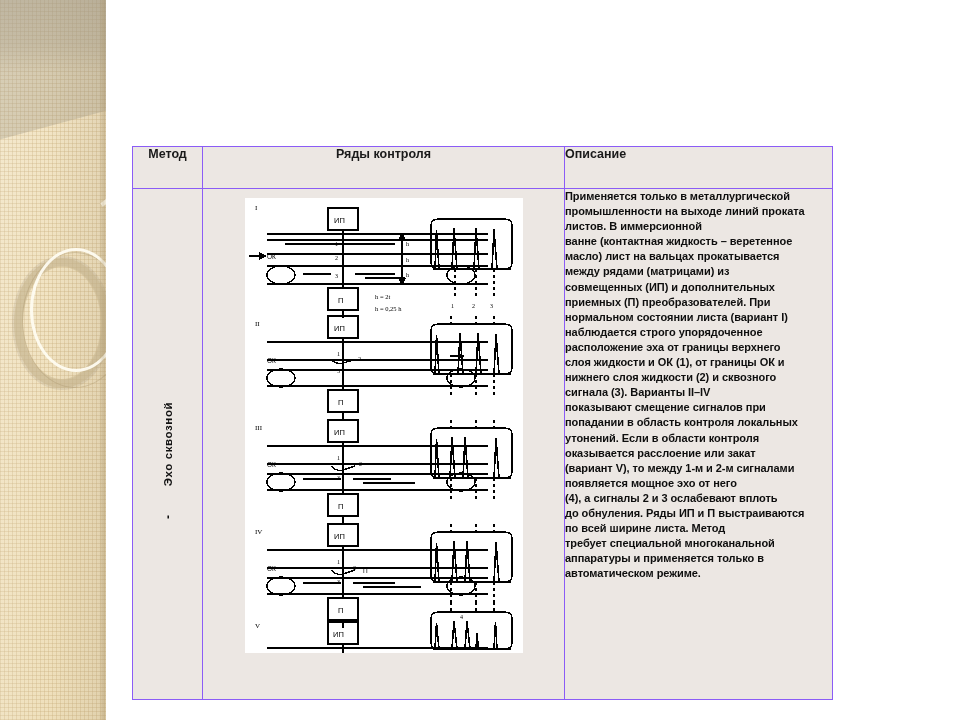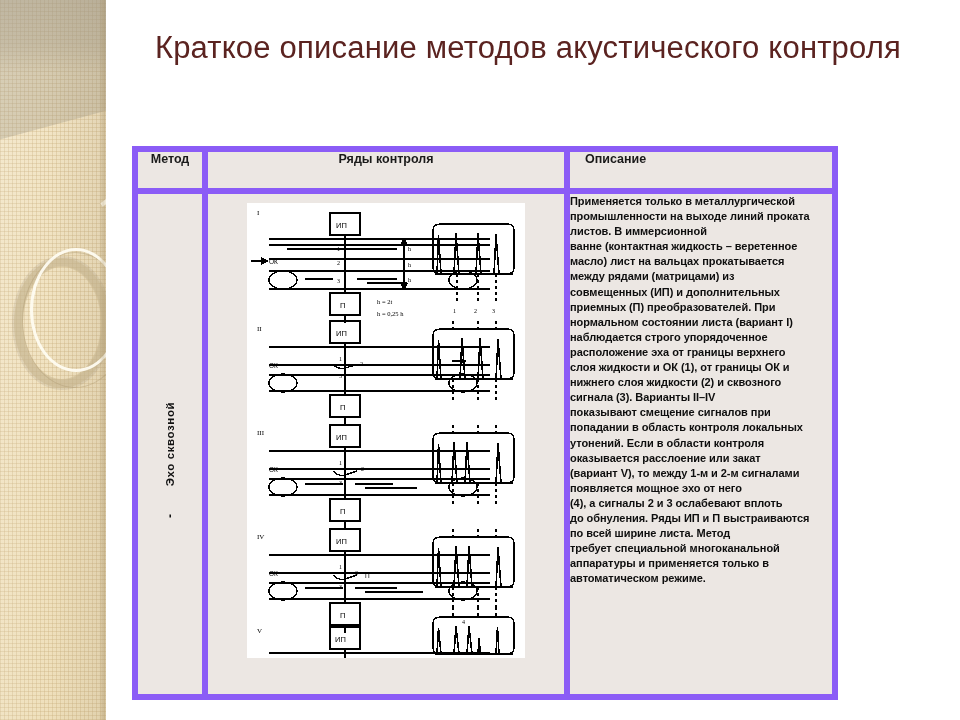--- a/index.html
+++ b/index.html
@@ -121,21 +121,21 @@
   
   .tbl {
     position: absolute;
     left: 132px; top: 146px;
     width: 700px; height: 554px;
     border-collapse: collapse;
     table-layout: fixed;
     background: #ece7e3;
   }
   .tbl td, .tbl th {
-    border: 6px solid #8b5cf6;
+    border: 1px solid #8b5cf6;
     background: #ece7e3;
     padding: 0;
     vertical-align: top;
   }
   .col-method  { width: 70px; }
   .col-scheme  { width: 362px; }
   .col-descr   { width: 268px; }
 
   .th-cell {
     height: 42px;
@@ -205,34 +205,32 @@
     <div class="wedge"></div>
     <div class="arc arc-a2"></div>
     <div class="arc arc-a"></div>
     <div class="ring-shadow"></div>
     <div class="ring-1"></div>
     <div class="ring-3"></div>
     <div class="ring-2"></div>
     <div class="sb-edge"></div>
   </div>
 
-  <div class="title">Краткое описание методов
-акустического контроля</div>
 
   <table class="tbl">
     <colgroup>
       <col class="col-method">
       <col class="col-scheme">
       <col class="col-descr">
     </colgroup>
     <thead>
       <tr>
         <th class="th-cell th-method">Метод</th>
         <th class="th-cell">Ряды контроля</th>
-        <th class="th-cell" style="text-align:left;padding-left:15px;margin-left:7px;">Описание</th>
+        <th class="th-cell" style="text-align:left;padding-left:0;margin-left:7px;">Описание</th>
       </tr>
     </thead>
     <tbody>
       <tr>
 
         <td class="method-cell">
           <span class="method-rot">Эхо сквозной</span>
           <span class="method-dash">-</span>
         </td>
 

